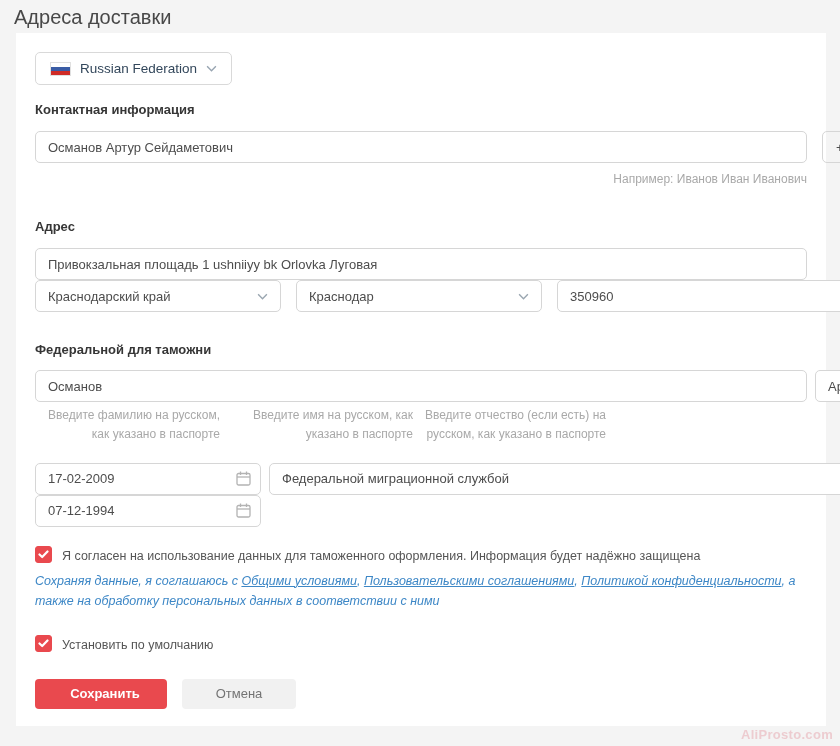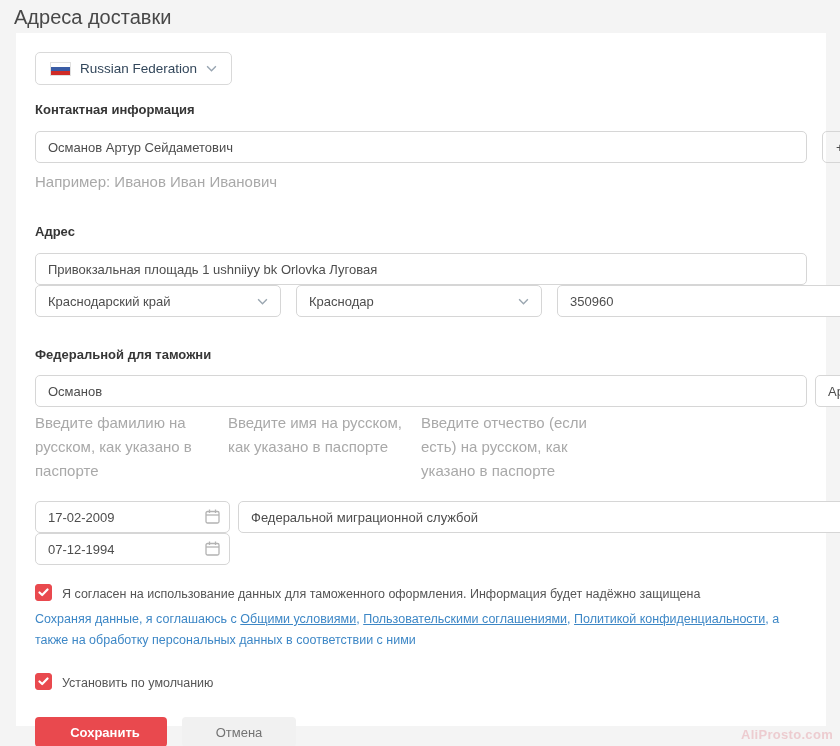--- a/index.html
+++ b/index.html
@@ -75,21 +75,21 @@
     padding: 0 12px;
     background: #fff;
     outline: none;
     width: 100%;
   }
   .w-name  { width: 378px; flex: none; }
   .w-addr  { width: 378px; flex: none; }
   .w-region{ width: 246px; flex: none; }
   .w-zip   { width: 248px; flex: none; }
   .w-cust  { width: 185px; flex: none; }
-  .w-date  { width: 195px; flex: none; }
+  .w-date  { width: 226px; flex: none; }
   .w-issuer{ width: 379px; flex: none; }
   .phone-group {
     width: 377px; flex: none;
     display: flex;
     border: 1px solid #d6d6d6;
     border-radius: 5px;
     height: 32px;
     overflow: hidden;
   }
   .phone-prefix {
@@ -98,24 +98,25 @@
     display: flex; align-items: center;
     padding-left: 13px;
     font-size: 13px; color: #4d4d4d;
   }
   .select-box {
     display: flex; align-items: center; justify-content: space-between;
     cursor: pointer;
   }
   .select-box .chev polyline { stroke: #9aa6b0; }
   .hint {
-    font-size: 15px;
+    font-size: 12px;
     color: #a9a9a9;
     margin-top: 7px;
     line-height: 1.6;
+    text-align: right;
   }
   .hints-row { margin-top: 0; }
   .hints-row .hint { margin-top: 4px; }
   .date-wrap { position: relative; }
   .date-wrap input { padding-right: 32px; }
   .cal-icon {
     position: absolute; right: 10px; top: 8px;
     width: 15px; height: 15px;
   }
   .cal-icon rect, .cal-icon line { stroke: #b3b3b3; fill: none; stroke-width: 1.3; }
@@ -135,20 +136,21 @@
   .checkbox svg { width: 11px; height: 9px; display: none; }
   .checkbox.checked svg { display: block; }
   .checkbox svg polyline { fill: none; stroke: #fff; stroke-width: 2.2; stroke-linecap: round; stroke-linejoin: round; }
   .check-label { font-size: 12.5px; color: #555; padding-top: 2px; }
   .legal {
     margin-top: 8px;
     font-size: 12.5px;
     color: #3d87c6;
     line-height: 1.65;
     max-width: 775px;
+    font-style: italic;
   }
   .legal a { color: #3d87c6; text-decoration: underline; cursor: pointer; }
   
   .btn-row { margin-top: 27px; display: flex; gap: 15px; }
   .btn {
     height: 30px;
     border: none;
     border-radius: 4px;
     font-family: "Liberation Sans", "DejaVu Sans", sans-serif;
     font-size: 13px;

